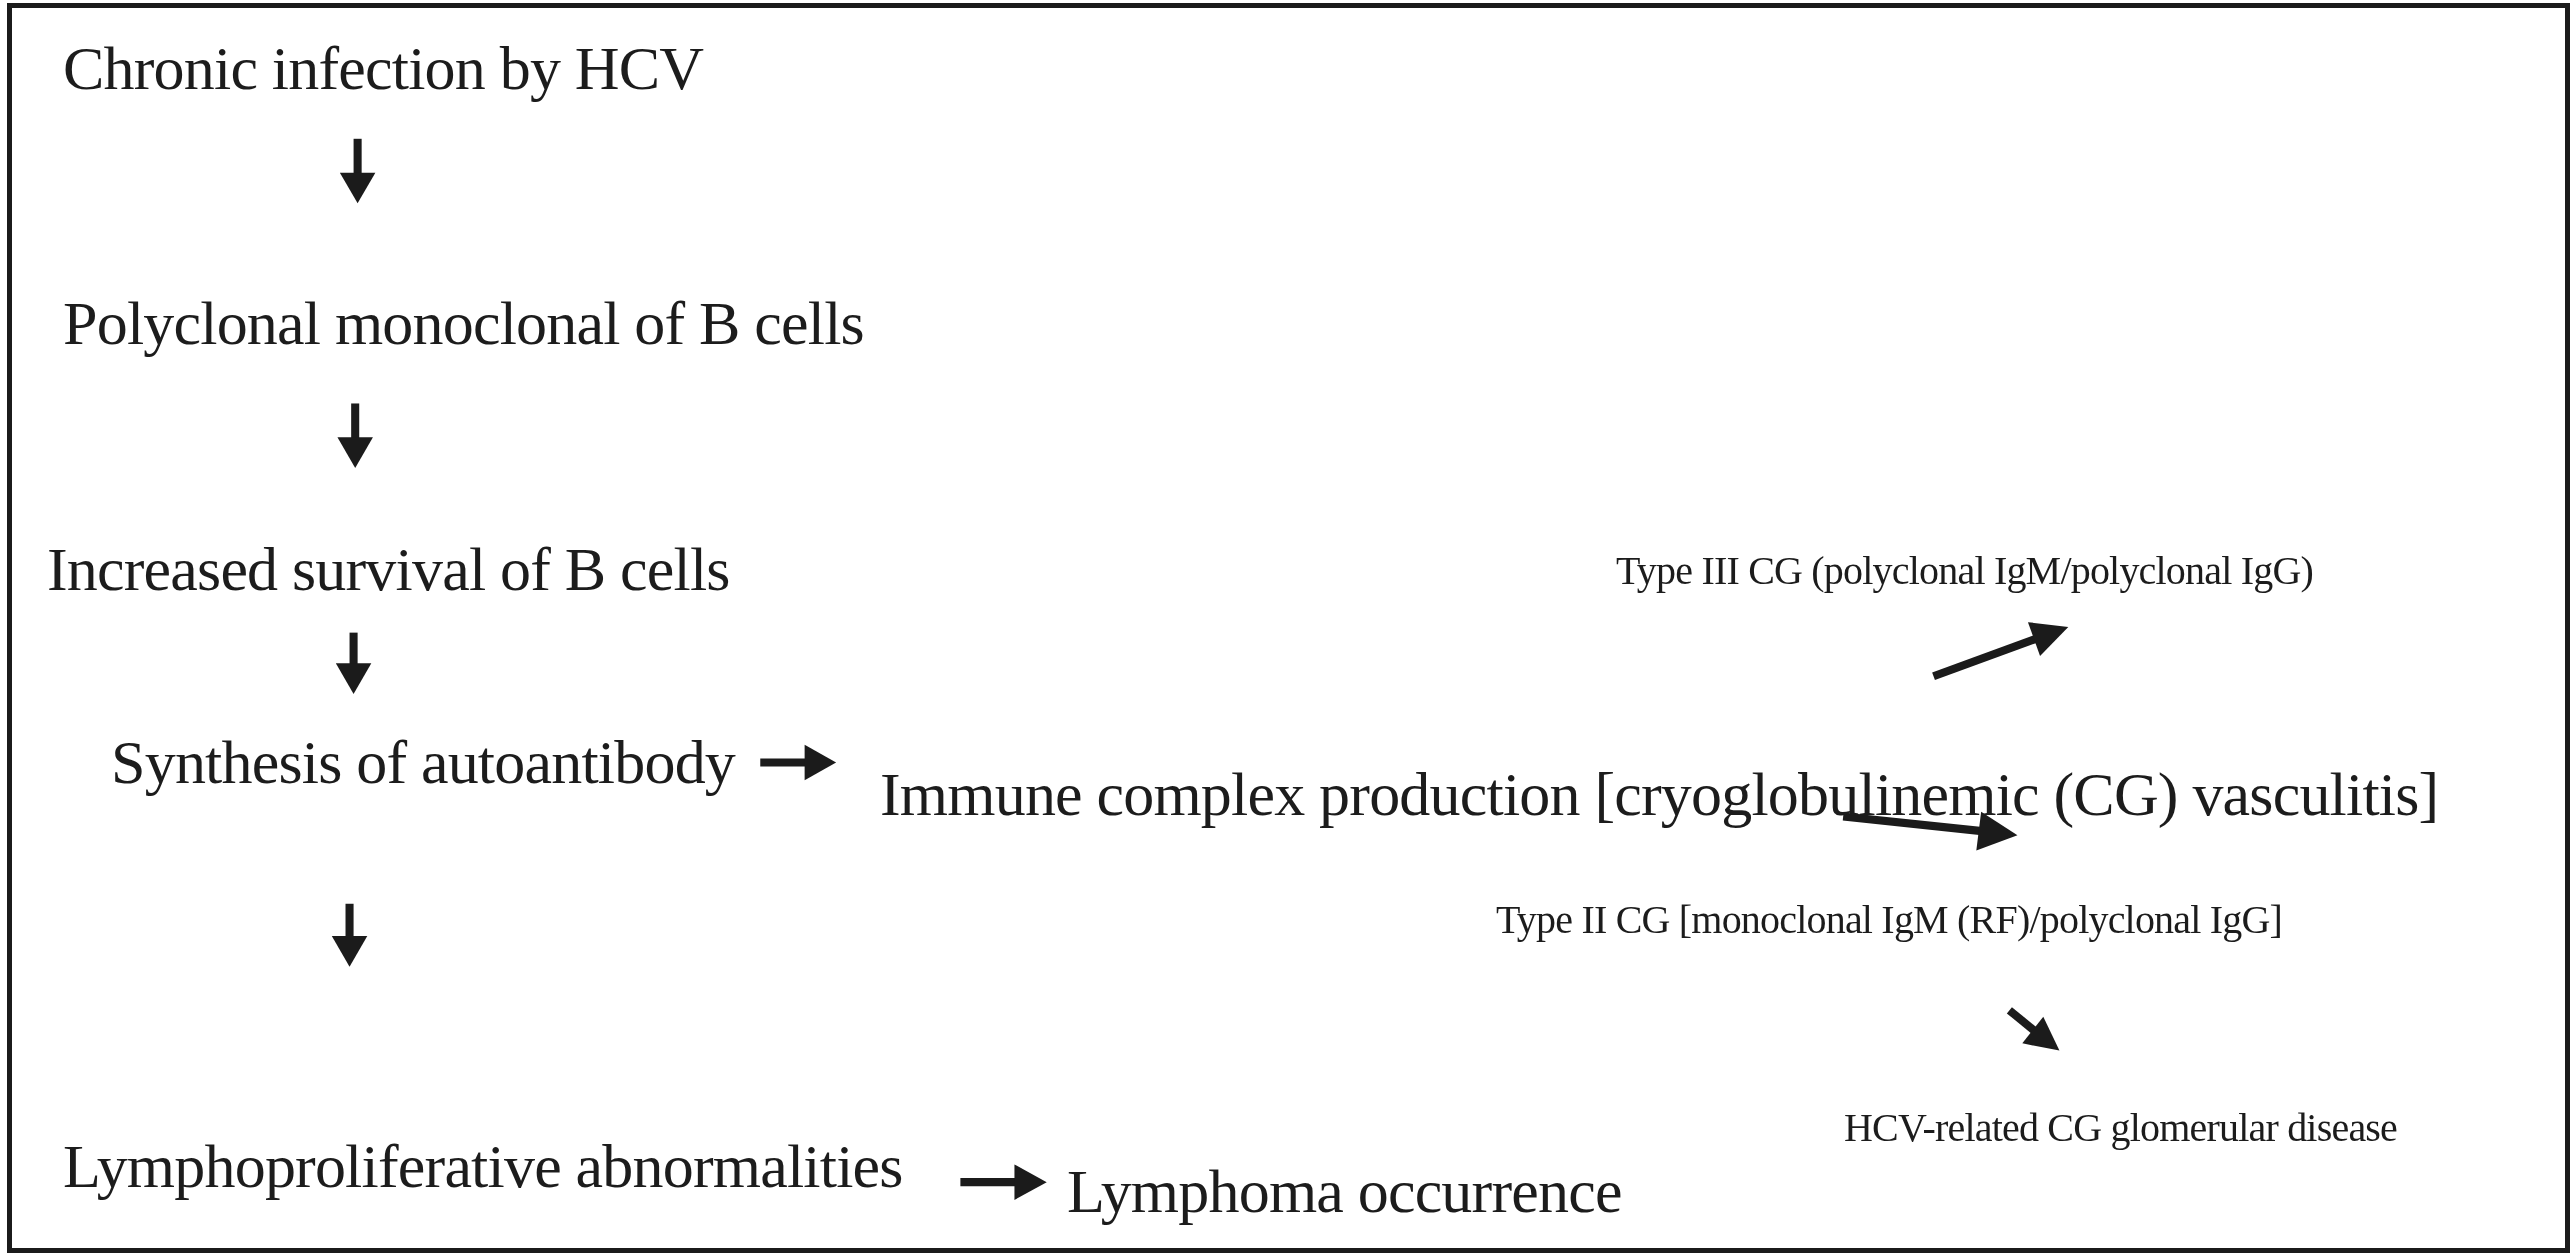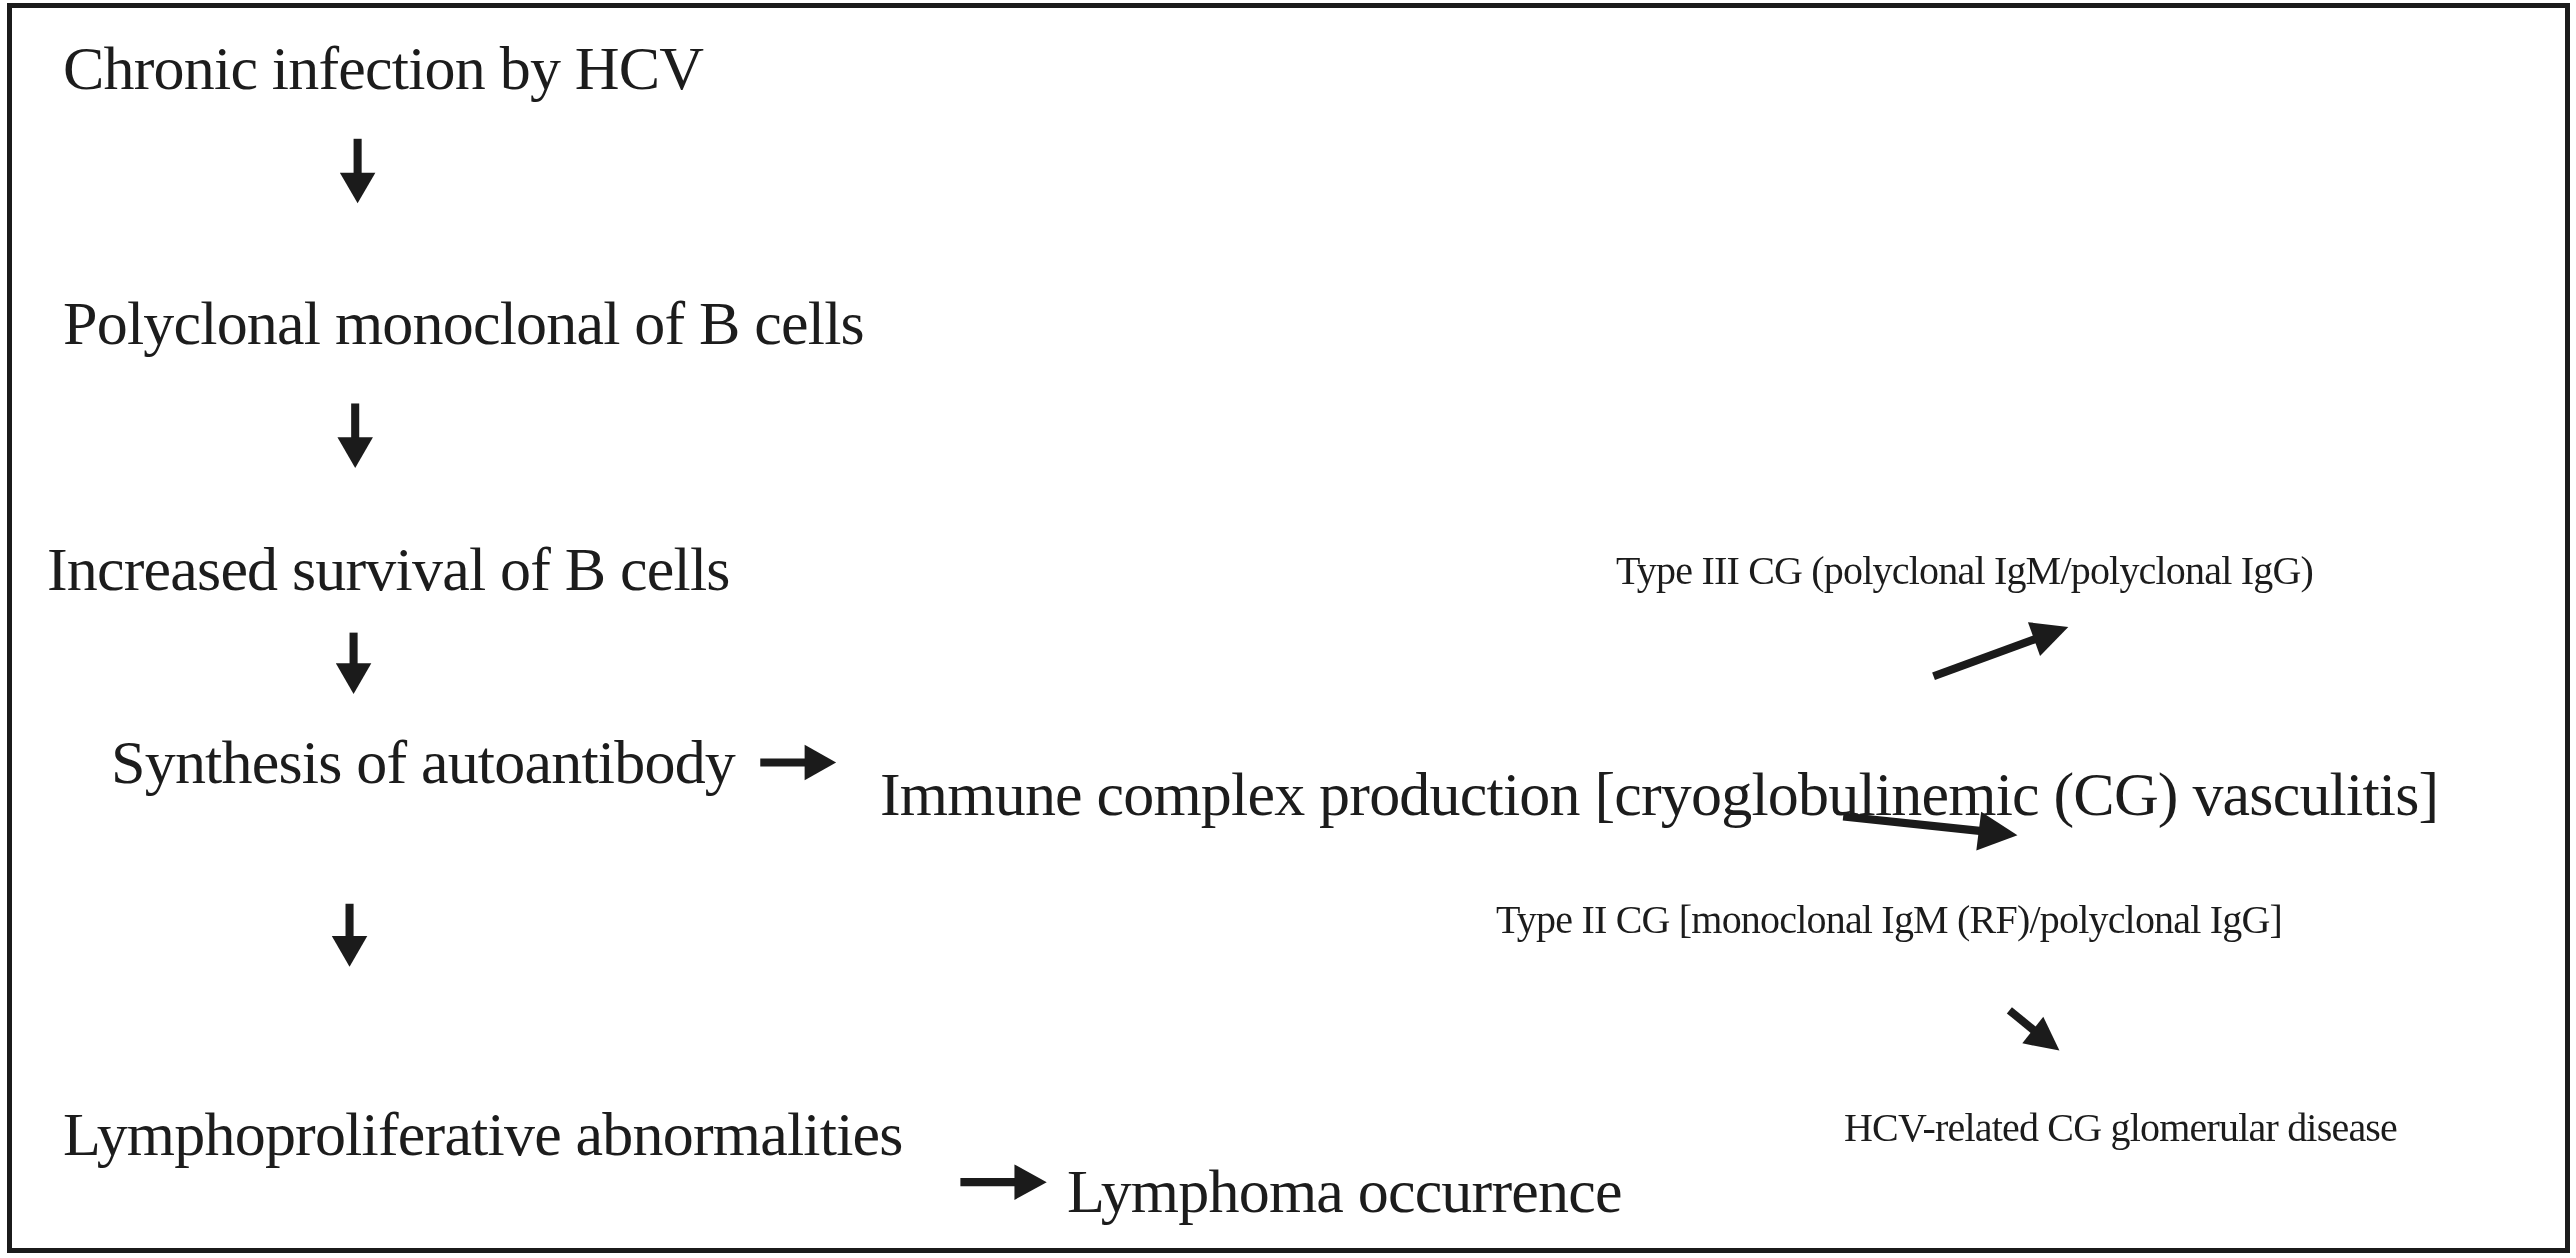--- a/index.html
+++ b/index.html
@@ -107,16 +107,16 @@
 <div class="label label-main" style="left:63px; top:730px;margin-left:48px;">Synthesis of autoantibody</div>
 
 <div class="label label-main" style="left:880px; top:726px;margin-top:36px;">Immune complex production [cryoglobulinemic (CG) vasculitis]</div>
 
 <div class="label label-small" style="left:1616px; top:550px;">Type III CG (polyclonal IgM/polyclonal IgG)</div>
 
 <div class="label label-small" style="left:1496px; top:899px;">Type II CG [monoclonal IgM (RF)/polyclonal IgG]</div>
 
 <div class="label label-small" style="left:1844px; top:1107px;">HCV-related CG glomerular disease</div>
 
-<div class="label label-main" style="left:63px; top:1102px;">Lymphoproliferative abnormalities</div>
+<div class="label label-main" style="left:63px; top:1134px;">Lymphoproliferative abnormalities</div>
 
 <div class="label label-main" style="left:1067px; top:1159px;">Lymphoma occurrence</div>
 
 
 </body></html>

